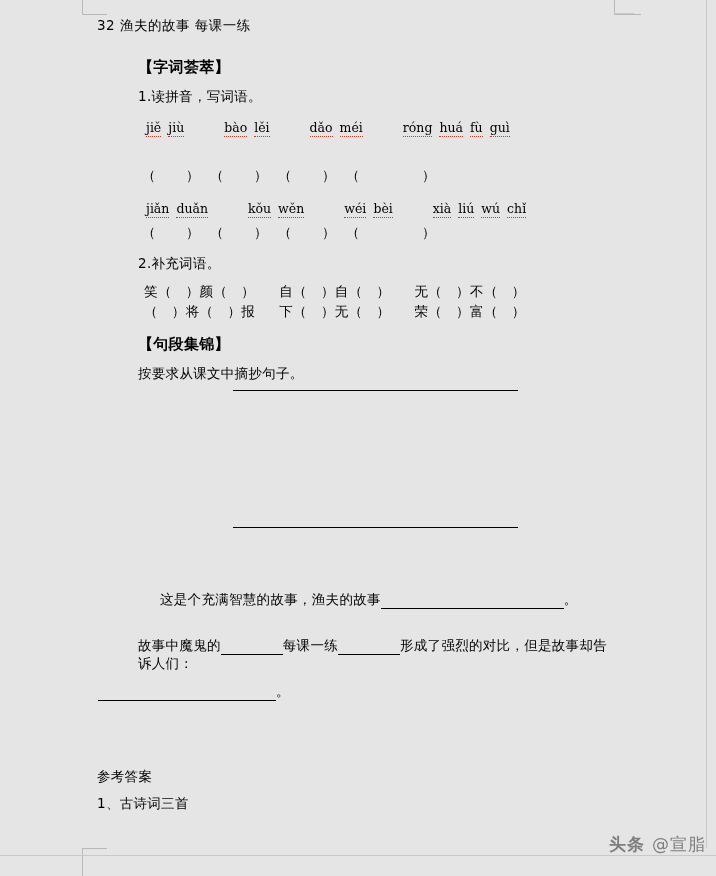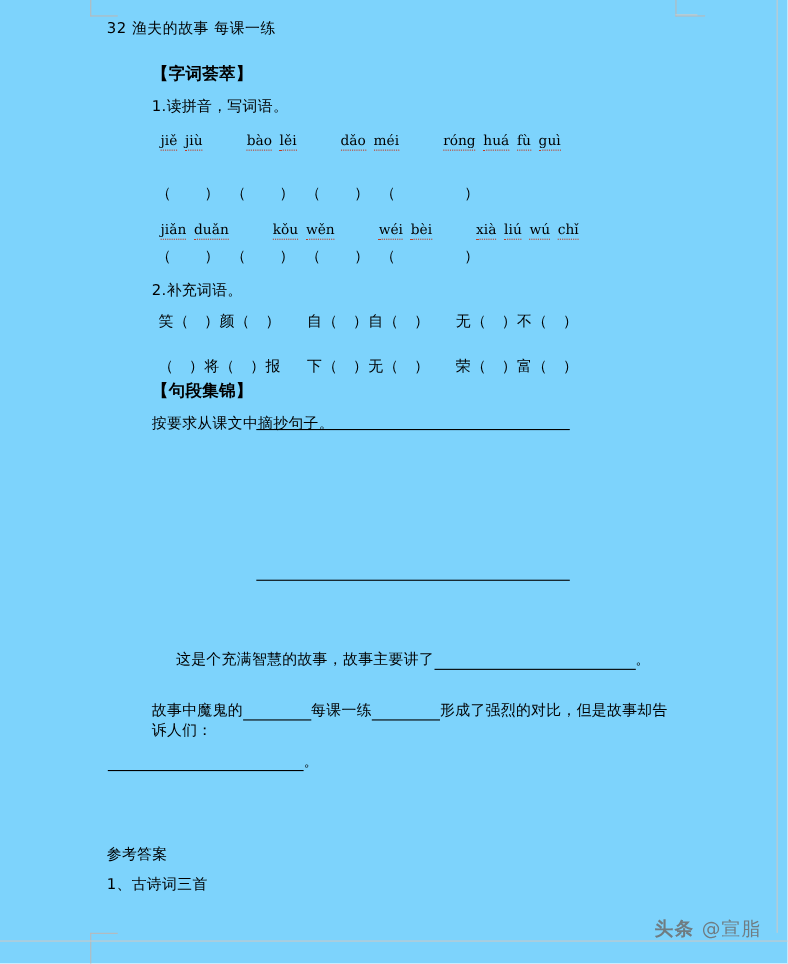--- a/index.html
+++ b/index.html
@@ -13,21 +13,21 @@
     position: relative;
     overflow: hidden;
     font-family: "DejaVu Sans", "Liberation Sans", sans-serif;
     color: #000000;
     -webkit-font-smoothing: none;
   }
 
   .page {
     position: absolute;
     inset: 0;
-    background: #7dd3fc;
+    background: #e5e5e5;
   }
 
   
   .corner {
     position: absolute;
     border-color: #b8b8b8;
     border-style: solid;
     border-width: 0;
   }
   .corner.tl { left: 82px;  top: -12px;  width: 24px; height: 26px;
@@ -134,21 +134,21 @@
     left: 97px;
     top: 768px;
     width: 520px;
     font-size: 13.5px;
     letter-spacing: 0.3px;
   }
   .answers .line { margin-bottom: 9px; }
 
   .watermark {
     position: absolute;
-    right: 24px;
+    right: 10px;
     bottom: 20px;
     font-size: 17px;
     font-weight: bold;
     color: #6d6d6d;
     letter-spacing: 1px;
     opacity: 0.85;
     white-space: nowrap;
   }
   .watermark .at { font-weight: normal; }
 
@@ -189,39 +189,39 @@
     <div class="bracket-row">
       <span class="brk"><span>（</span><span class="inner"></span><span>）</span></span><span class="brk"><span>（</span><span class="inner"></span><span>）</span></span><span class="brk"><span>（</span><span class="inner"></span><span>）</span></span><span class="brk wide"><span>（</span><span class="inner"></span><span>）</span></span>
     </div>
 
     <div class="line" style="margin-top:13px;">2.补充词语。</div>
 
     <div class="fill-row">
       <span class="cell">笑（　）颜（　）</span><span class="spacer"></span><span class="cell">自（　）自（　）</span><span class="spacer"></span><span class="cell">无（　）不（　）</span>
     </div>
 
-    <div class="fill-row" style="margin-top:23px;">
+    <div class="fill-row" style="margin-top:2px;">
       <span class="cell">（　）将（　）报</span><span class="spacer"></span><span class="cell">下（　）无（　）</span><span class="spacer"></span><span class="cell">荣（　）富（　）</span>
     </div>
 
-    <div class="sec-head" style="margin-top:4px;">【句段集锦】</div>
+    <div class="sec-head" style="margin-top:14px;">【句段集锦】</div>
 
     <div class="line">按要求从课文中摘抄句子。</div>
 
 
   </div>
 
   <div class="answer-rule" style="left:233px; top:390px; width:285px;"></div>
 
   <div class="answer-rule" style="left:233px; top:527px; width:285px;"></div>
 
   <div style="position:absolute; left:138px; top:579px; width:480px;">
 
     <div class="link-line" style="margin-top:12px;">
-      <span class="indent"></span><span>这是个充满智慧的故事，故事主要讲了</span><span class="uline u-long"></span><span>。</span>
+      <span class="indent"></span><span>这是个充满智慧的故事，渔夫的故事</span><span class="uline u-long"></span><span>。</span>
     </div>
 
     <div class="link-line" style="margin-top:28px;">
       <span>故事中魔鬼的</span><span class="uline u-short"></span><span>每课一练</span><span class="uline u-short"></span><span>形成了强烈的对比，但是故事却告诉人们：</span>
     </div>
 
     <div class="link-line" style="margin-top:4px; margin-left:-40px;">
       <span class="uline u-mid"></span><span>。</span>
     </div>
   </div>

